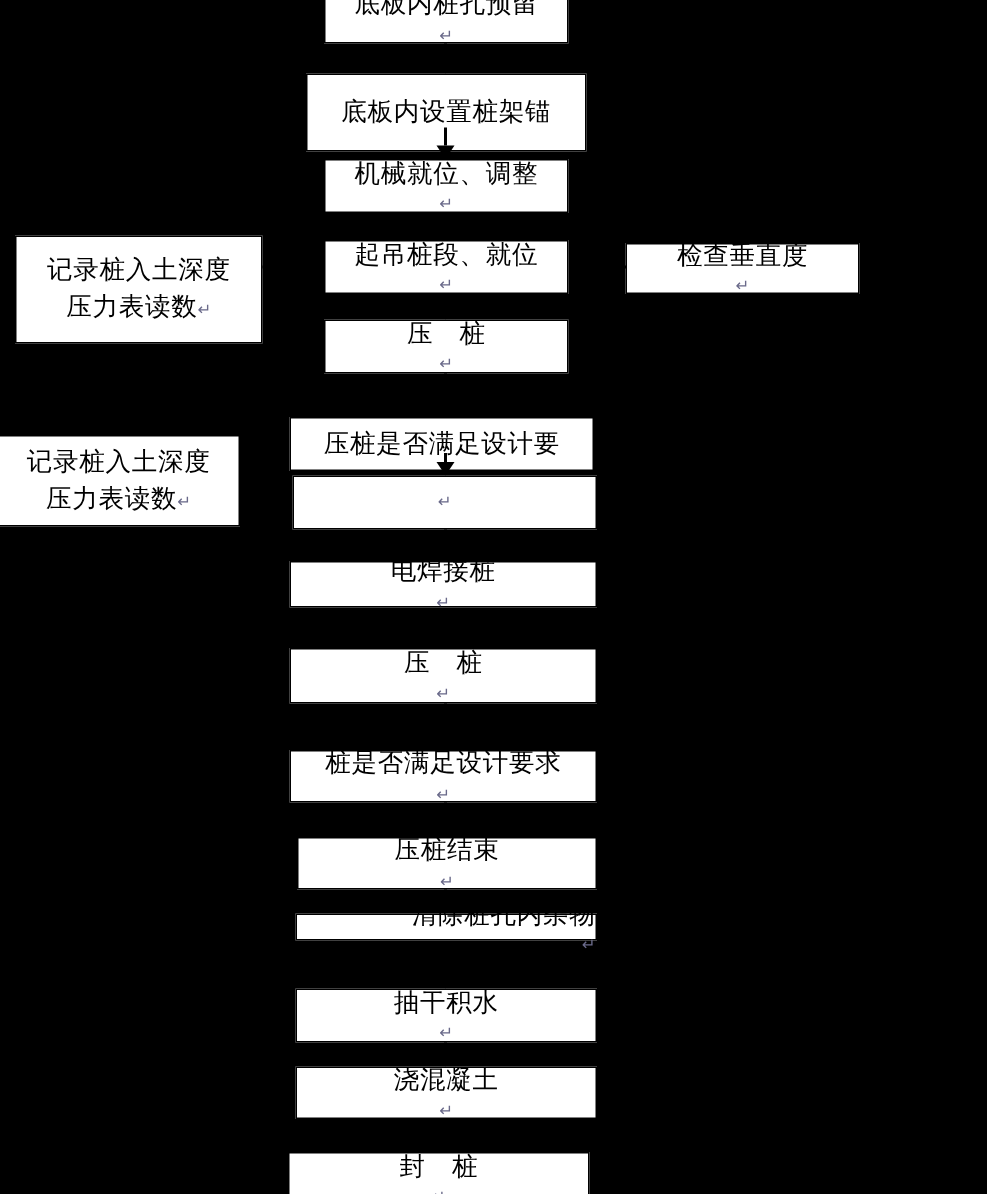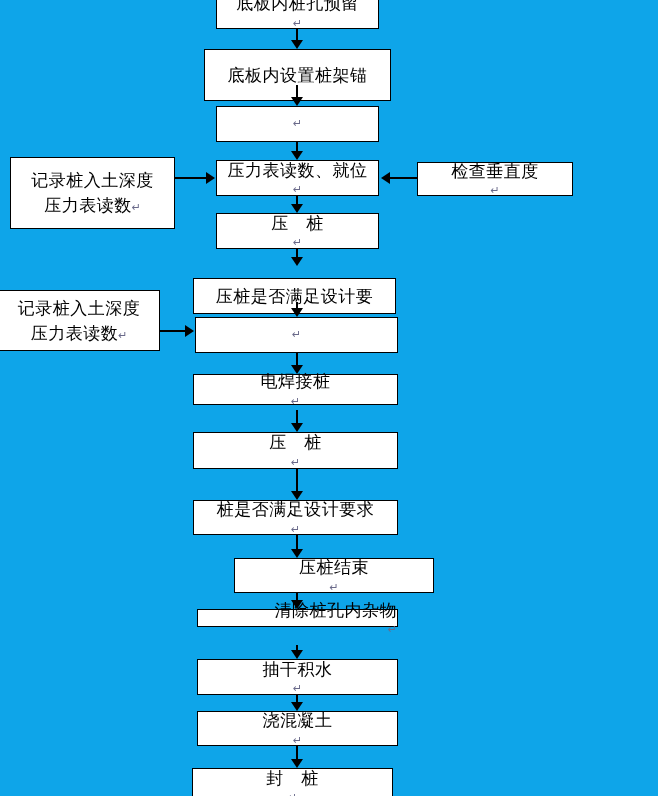--- a/index.html
+++ b/index.html
@@ -7,21 +7,21 @@
     padding: 0;
     background: #ffffff;
   }
   body {
     font-family: "DejaVu Sans", "Liberation Sans", sans-serif;
   }
   #canvas {
     position: relative;
     width: 658px;
     height: 796px;
-    background: #0ea5e9;
+    background: #000000;
     overflow: hidden;
   }
   .node {
     position: absolute;
     box-sizing: border-box;
     border: 1.5px solid #000000;
     background: #ffffff;
     display: flex;
     flex-direction: column;
     align-items: center;
@@ -87,25 +87,26 @@
     <span>底板内桩孔预留</span>
       <span class="pilcrow">↵</span>
   </div>
 
   <div class="node" style="left:204px; top:49px; width:187px; height:52px;">
     <span>底板内设置桩架锚</span>
       <span class="pilcrow"></span>
   </div>
 
   <div class="node" style="left:216px; top:106px; width:163px; height:36px;">
+    <span>机械就位、调整</span>
       <span class="pilcrow">↵</span>
   </div>
 
   <div class="node" style="left:216px; top:160px; width:163px; height:36px;">
-    <span>压力表读数、就位</span>
+    <span>起吊桩段、就位</span>
       <span class="pilcrow">↵</span>
   </div>
 
   <div class="node" style="left:216px; top:213px; width:163px; height:36px;">
     <span>压　桩</span>
       <span class="pilcrow">↵</span>
   </div>
 
   <div class="node" style="left:193px; top:278px; width:203px; height:36px;">
     <span>压桩是否满足设计要</span>
@@ -124,21 +125,21 @@
   <div class="node" style="left:193px; top:432px; width:205px; height:37px;">
     <span>压　桩</span>
       <span class="pilcrow">↵</span>
   </div>
 
   <div class="node" style="left:193px; top:500px; width:205px; height:35px;">
     <span>桩是否满足设计要求</span>
       <span class="pilcrow">↵</span>
   </div>
 
-  <div class="node" style="left:198px; top:558px; width:200px; height:35px;margin-left:36px;">
+  <div class="node" style="left:198px; top:558px; width:200px; height:35px;">
     <span>压桩结束</span>
       <span class="pilcrow">↵</span>
   </div>
 
   <div class="node" style="left:197px; top:609px; width:201px; height:18px;align-items:flex-end;">
     <span>清除桩孔内杂物</span>
       <span class="pilcrow">↵</span>
   </div>
 
   <div class="node" style="left:197px; top:659px; width:201px; height:36px;">

